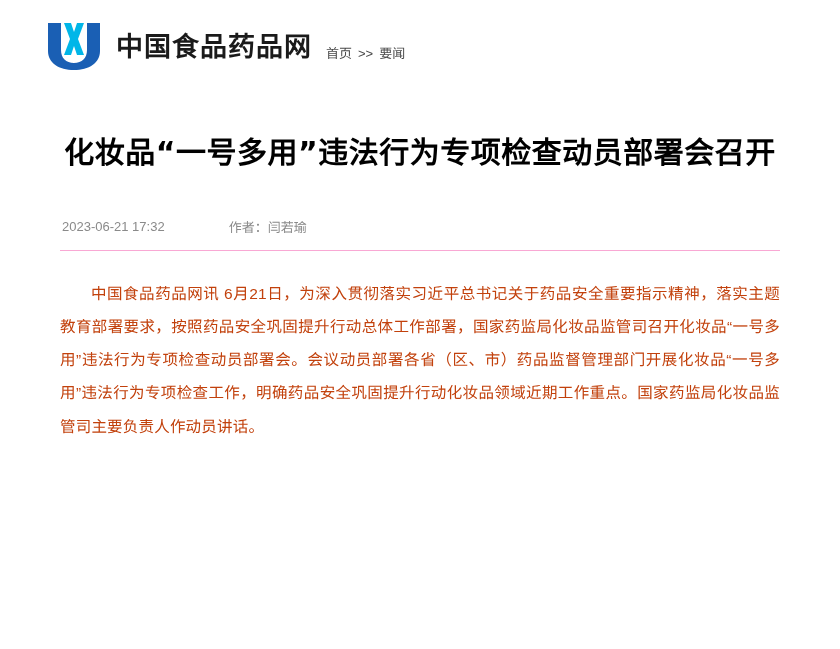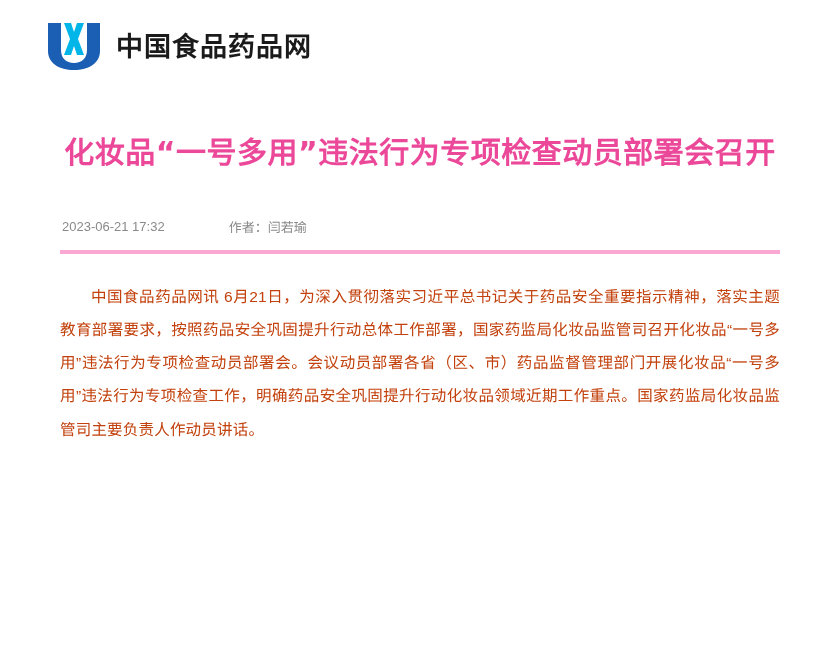--- a/index.html
+++ b/index.html
@@ -83,34 +83,34 @@
   .article {
     padding: 0 60px;
     box-sizing: border-box;
   }
   .article-title {
     margin: 58px 0 0 0;
     font-family: "DejaVu Sans", "Liberation Sans", sans-serif;
     font-size: 30px;
     font-weight: bold;
     line-height: 1.55;
-    color: #ec4899;
+    color: #000000;
     text-align: center;
     letter-spacing: 0.5px;
   }
 
   .meta-row {
     margin-top: 40px;
     display: flex;
     align-items: center;
     font-size: 13px;
     color: #8a8a8a;
     padding-left: 2px;
     padding-bottom: 14px;
-    border-bottom: 4px solid #f9a8d4;
+    border-bottom: 1px solid #f9a8d4;
   }
   .meta-date { margin-right: 64px; }
   .meta-author { margin-right: 28px; }
   .meta-source { }
 
   .article-body {
     margin-top: 26px;
     font-size: 15.5px;
     line-height: 2.15;
     color: #c2410c;
@@ -131,20 +131,25 @@
       <svg width="60" height="52" viewBox="0 0 60 52" xmlns="http://www.w3.org/2000/svg">
         <path d="M4 3 H17 V30 C17 38 22 43 30 43 C38 43 43 38 43 30 V3 H56 V31 C56 43 45 50 30 50 C15 50 4 43 4 31 Z" fill="#1a5fb4"></path>
         <path d="M20 3 H27 L30 12 L33 3 H40 L34 19 L40 35 H33 L30 26 L27 35 H20 L26 19 Z" fill="#00b6e8"></path>
       </svg>
     </span>
     <span class="brand-text">
       <span class="brand-title">中国食品药品网</span>
     </span>
   </div>
 
+  <div class="breadcrumb">
+    <a href="#">首页</a>
+    <span class="sep">&gt;&gt;</span>
+    <a href="#">要闻</a>
+  </div>
 </div>
 
 <div class="article">
   <h1 class="article-title">化妆品“一号多用”违法行为专项检查动员部署会召开</h1>
 
   <div class="meta-row">
     <span class="meta-date">2023-06-21 17:32</span>
     <span class="meta-author">作者：闫若瑜</span>
   </div>
 

